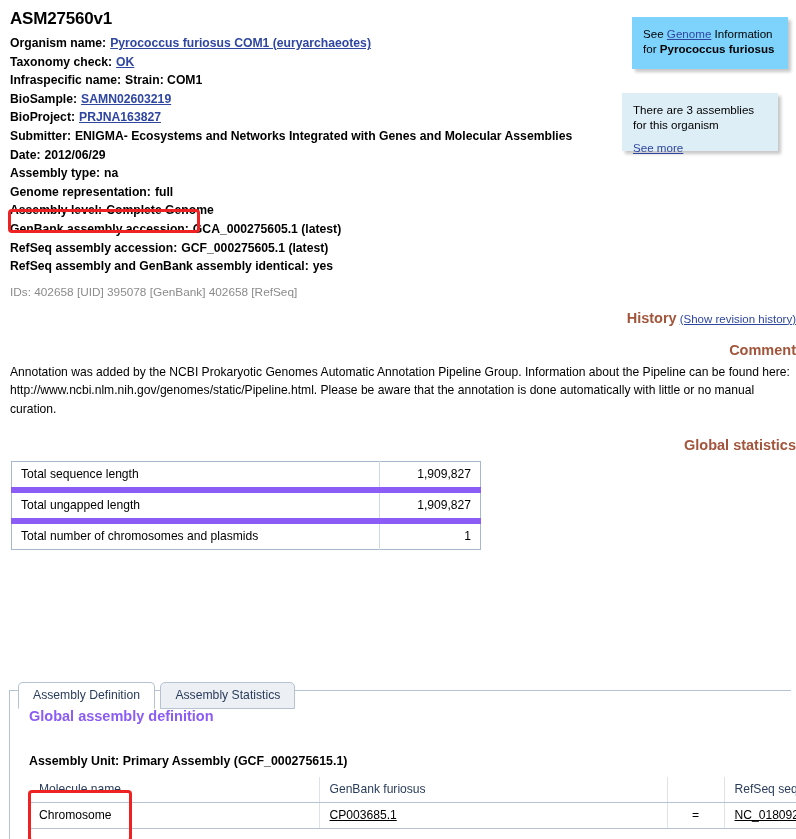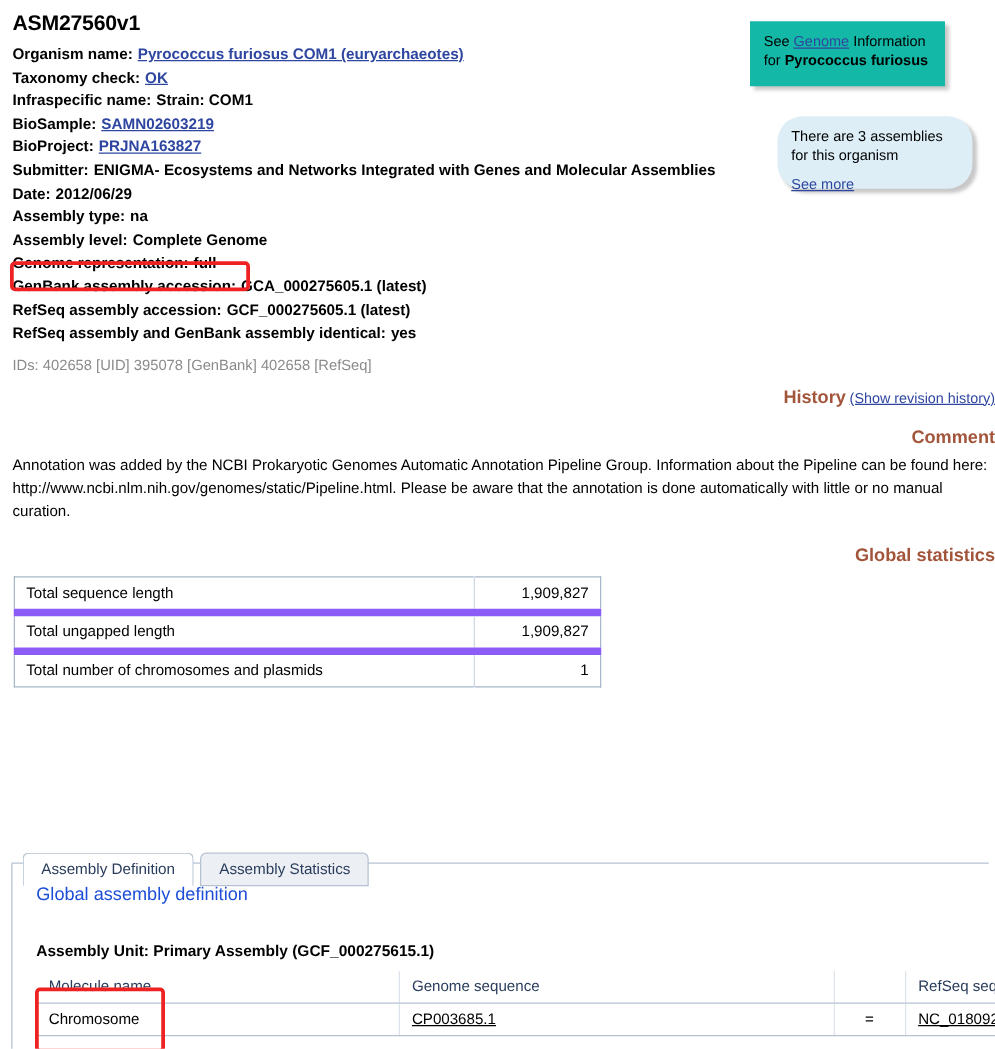--- a/index.html
+++ b/index.html
@@ -49,29 +49,28 @@
 
   
   .side-box {
     position: absolute;
     font-size: 11.6px;
     line-height: 15px;
     padding: 9px 11px;
     box-shadow: 3px 3px 3px rgba(0,0,0,0.22);
   }
   .side-box.genome {
-    left: 600px; top: 8px;
+    left: 632px; top: 8px;
     width: 156px; height: 52px;
-    background: #14b8a6;
+    background: #7dd3fc;
   }
   .side-box.assemblies {
     left: 622px; top: 84px;
     width: 156px; height: 58px;
     background: #ddeef7;
-    border-radius: 20px;
   }
   .side-box b { font-weight: bold; }
   .side-box a { color: #2e46a0; }
   .side-box .see-more { display: block; margin-top: 8px; }
 
   
   .sec-heading {
     color: #a2553a;
     font-weight: bold;
     font-size: 14.5px;
@@ -153,22 +152,22 @@
     border-bottom-color: #ffffff;
     z-index: 3;
   }
   .tab-panel {
     border-left: 1px solid #b6c2d2;
     min-height: 155px;
     padding: 17px 0 0 19px;
     background: #fff;
   }
   .panel-heading {
-    color: #1d4ed8;
-    font-weight: normal;
+    color: #8b5cf6;
+    font-weight: bold;
     font-size: 14.5px;
     margin: 0 0 0 0;
   }
   .assembly-unit {
     font-weight: bold;
     font-size: 12.4px;
     margin: 30px 0 0 0;
   }
 
   
@@ -236,24 +235,24 @@
     <div class="meta-row">
       <span class="meta-label">Submitter:</span><span class="meta-value">ENIGMA- Ecosystems and Networks Integrated with Genes and Molecular Assemblies</span>
     </div>
     <div class="meta-row">
       <span class="meta-label">Date:</span><span class="meta-value">2012/06/29</span>
     </div>
     <div class="meta-row">
       <span class="meta-label">Assembly type:</span><span class="meta-value">na</span>
     </div>
     <div class="meta-row">
+      <span class="meta-label">Genome representation:</span><span class="meta-value">full</span>
+    </div>
+    <div class="meta-row">
       <span class="meta-label">Assembly level:</span><span class="meta-value">Complete Genome</span>
-    </div>
-    <div class="meta-row">
-      <span class="meta-label">Genome representation:</span><span class="meta-value">full</span>
     </div>
     <div class="meta-row">
       <span class="meta-label">GenBank assembly accession:</span><span class="meta-value">GCA_000275605.1 (latest)</span>
     </div>
     <div class="meta-row">
       <span class="meta-label">RefSeq assembly accession:</span><span class="meta-value">GCF_000275605.1 (latest)</span>
     </div>
     <div class="meta-row">
       <span class="meta-label">RefSeq assembly and GenBank assembly identical:</span><span class="meta-value">yes</span>
     </div>
@@ -306,21 +305,21 @@
     </div>
 
     <div class="tab-panel">
       <div class="panel-heading">Global assembly definition</div>
       <div class="assembly-unit">Assembly Unit: Primary Assembly (GCF_000275615.1)</div>
 
       <table class="seqtbl">
         <thead>
           <tr>
             <th class="c1">Molecule name</th>
-            <th class="c2">Genome sequence</th>
+            <th class="c2">GenBank furiosus</th>
             <th class="c3"></th>
             <th class="c4">RefSeq sequence</th>
           </tr>
         </thead>
         <tbody>
           <tr>
             <td class="c1">Chromosome</td>
             <td class="c2"><a href="#">CP003685.1</a></td>
             <td class="c3">=</td>
             <td class="c4"><a href="#">NC_018092.1</a></td>

